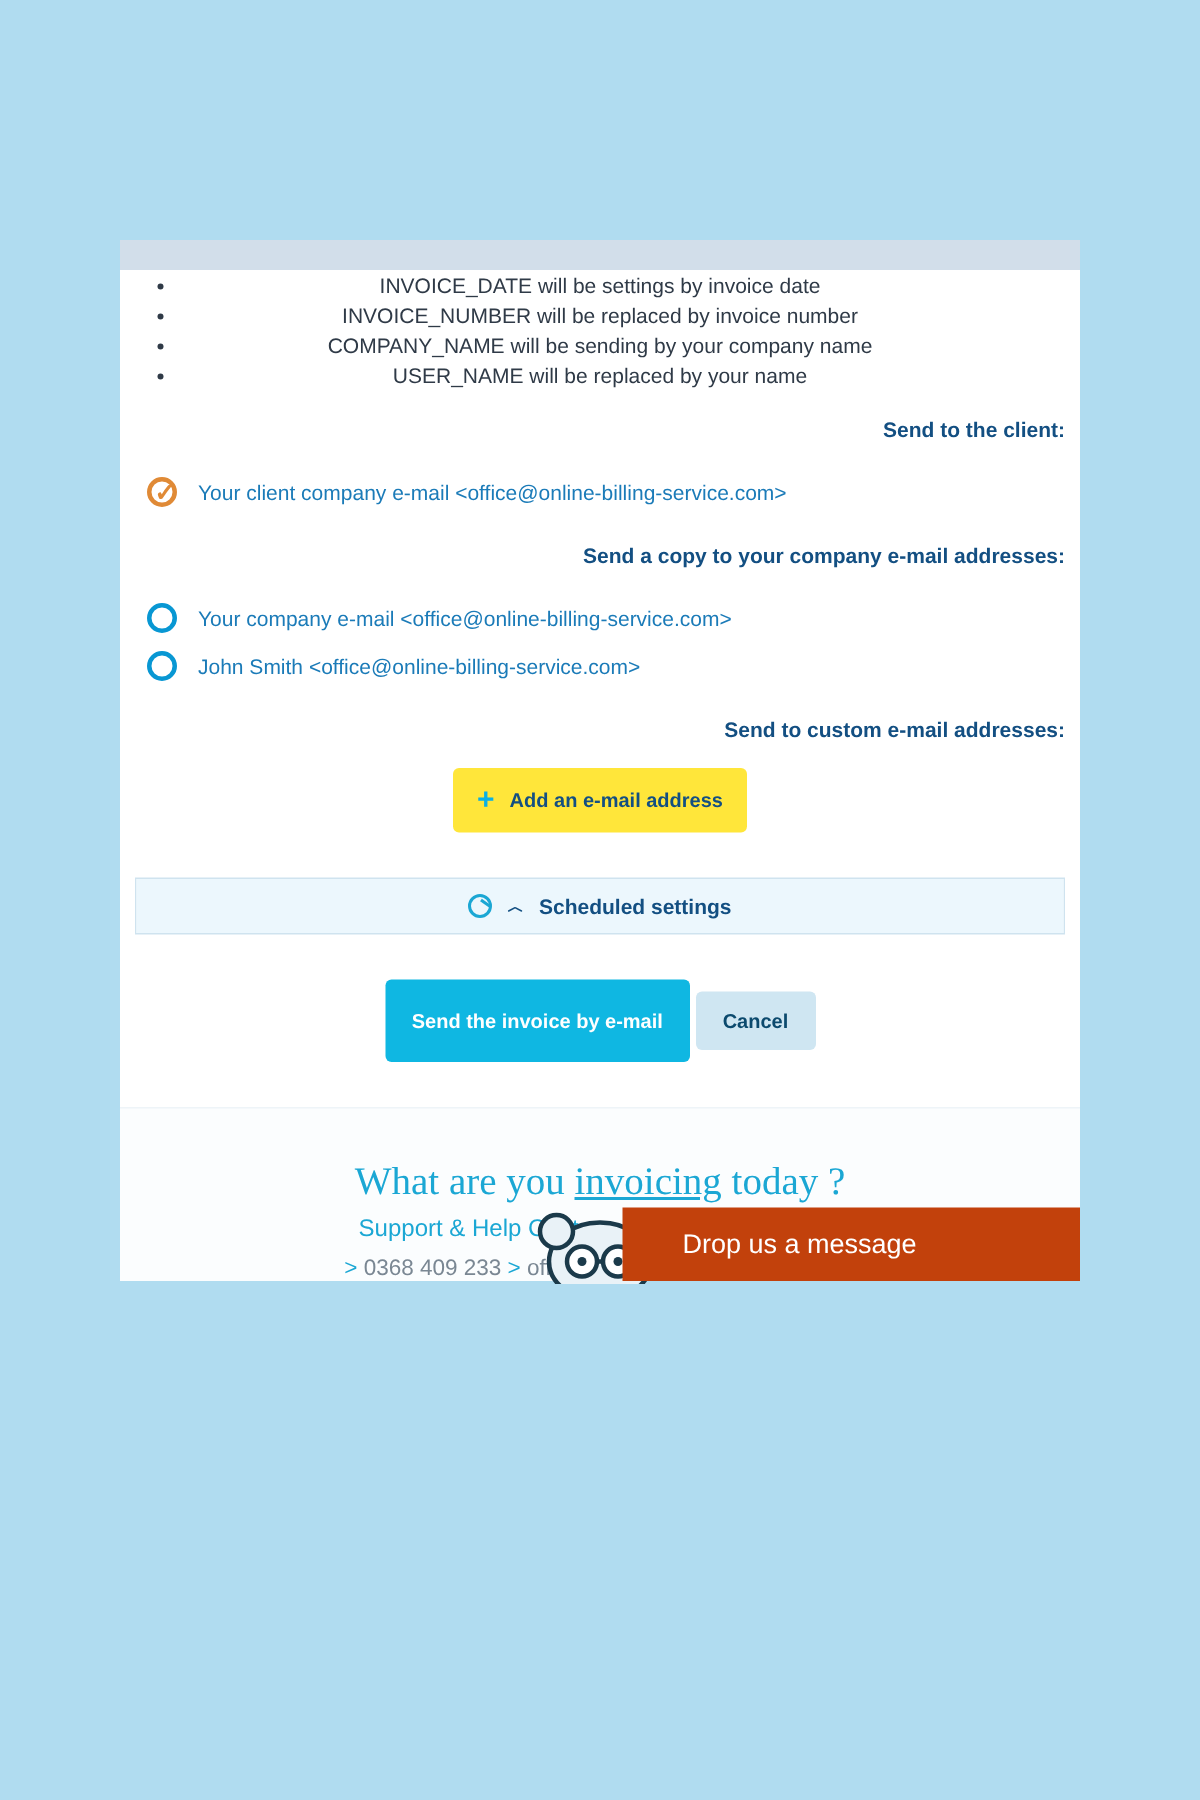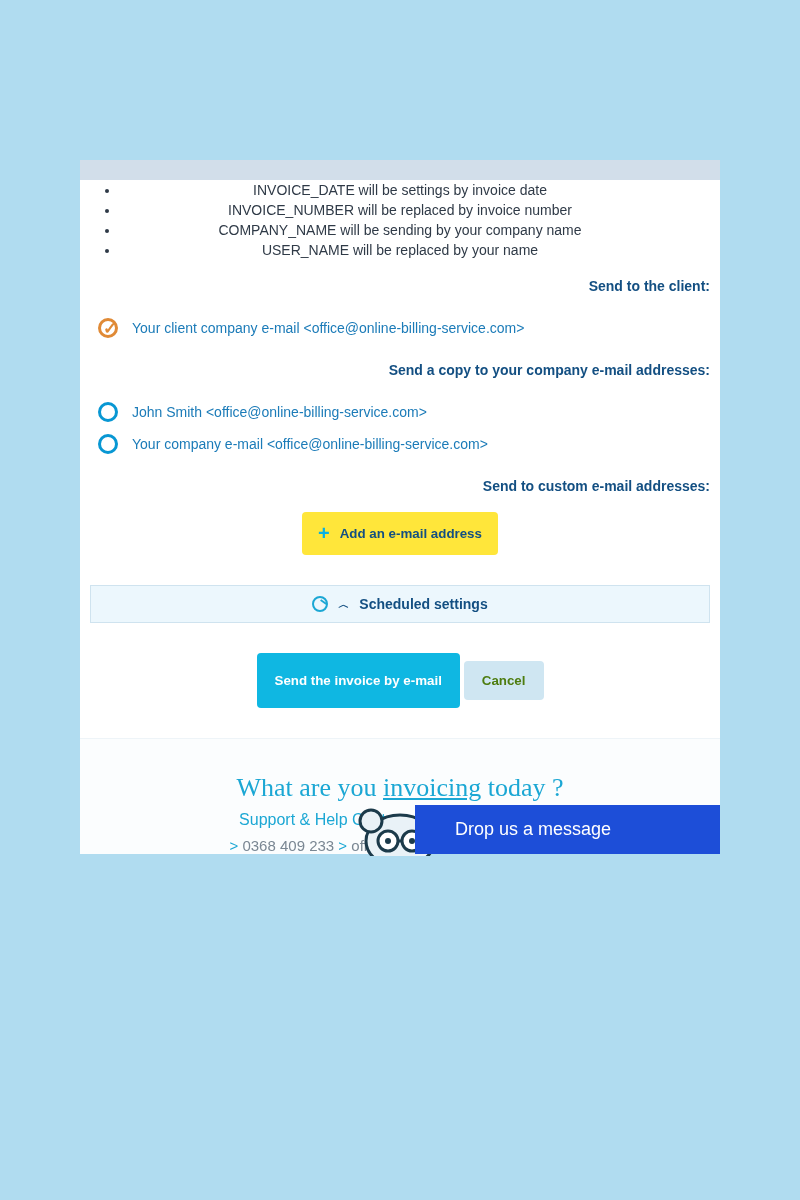--- a/index.html
+++ b/index.html
@@ -140,42 +140,42 @@
 }
 .action-row {
   text-align:center;
   padding: 30px 0;
 }
 .btn-primary {
   background:#0fb7e2; color:#fff; font-weight:700;
   border:none; padding:20px 18px; border-radius:4px;
 }
 .btn-secondary {
-  background:#cfe6f2; color:#4d7c0f; font-weight:700;
+  background:#cfe6f2; color:#0c4a6e; font-weight:700;
   border:none; padding:12px 18px; border-radius:4px;
 }
 .footer {
   background:#fbfdfe;
   text-align:center;
   padding: 34px 0 0 0;
   border-top: 1px solid #eef4f8;
   position:relative;
 }
 .tagline {
   font-family: "Comic Sans MS", "Marker Felt", cursive;
   color:#1ba7d4; font-size:26px;
 }
 .tagline .u { text-decoration: underline; }
 .support { color:#1ba7d4; margin:8px 0; font-size:16px; }
 .hours { color:#1b7bb8; font-size:11px; margin-left:6px; }
 .contact { color:#7a8793; font-size:15px; margin:6px 0 16px; }
 .contact .arr { color:#1ba7d4; }
 .chat-bar {
   position:absolute; right:0; bottom:0;
-  background:#1d4ed8; color:#fff; font-size:18px;
+  background:#c2410c; color:#fff; font-size:18px;
   padding:14px 40px; width:305px; text-align:left;
 }
 .bear {
   position:absolute; left:50%; transform:translateX(-50%);
   bottom:-2px;
 }
 .plus-icon { color:#0bb0e4; font-size:20px; font-weight:700; margin-right:4px; }
 .gear-icon {
   width:16px; height:16px; display:inline-block;
   border: 2px solid #1ba7d4; border-radius:50%;
@@ -206,25 +206,25 @@
 
       <div class="opt-row">
         <span class="radio checked"></span>
         <span>Your client company e-mail &lt;office@online-billing-service.com&gt;</span>
       </div>
 
       <div class="section-title">Send a copy to your company e-mail addresses:</div>
 
       <div class="opt-row">
         <span class="radio"></span>
-        <span>John Smith &lt;office@online-billing-service.com&gt;</span>
+        <span>Your company e-mail &lt;office@online-billing-service.com&gt;</span>
       </div>
       <div class="opt-row">
         <span class="radio"></span>
-        <span>Your company e-mail &lt;office@online-billing-service.com&gt;</span>
+        <span>John Smith &lt;office@online-billing-service.com&gt;</span>
       </div>
 
       <div class="section-title">Send to custom e-mail addresses:</div>
 
       <div class="center">
         <button class="add-btn">
           <span class="plus-icon">+</span>
           <span>Add an e-mail address</span>
         </button>
       </div>

